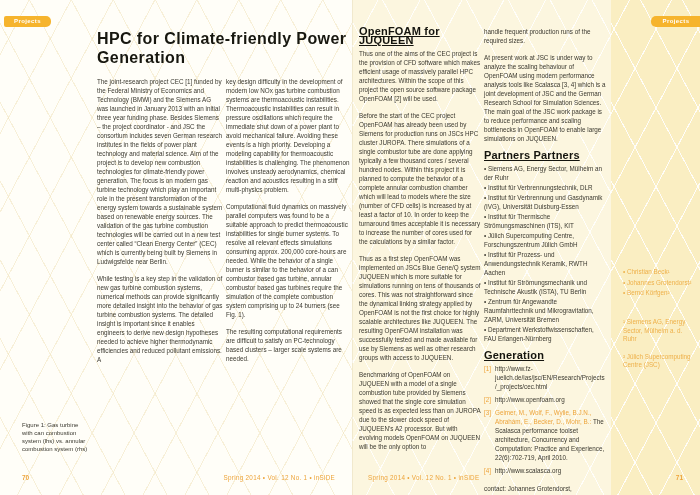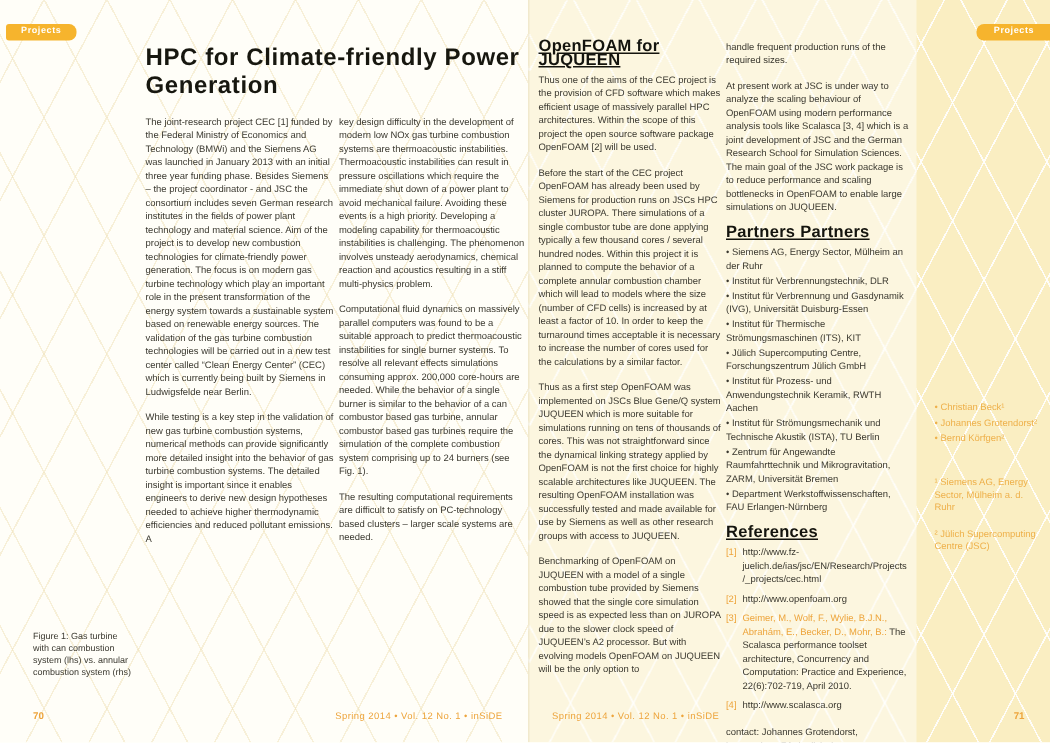--- a/index.html
+++ b/index.html
@@ -131,21 +131,21 @@
         <li>Institut für Verbrennungstechnik, DLR</li>
         <li>Institut für Verbrennung und Gasdynamik (IVG), Universität Duisburg-Essen</li>
         <li>Institut für Thermische Strömungsmaschinen (ITS), KIT</li>
         <li>Jülich Supercomputing Centre, Forschungszentrum Jülich GmbH</li>
         <li>Institut für Prozess- und Anwendungstechnik Keramik, RWTH Aachen</li>
         <li>Institut für Strömungsmechanik und Technische Akustik (ISTA), TU Berlin</li>
         <li>Zentrum für Angewandte Raumfahrttechnik und Mikrogravitation, ZARM, Universität Bremen</li>
         <li>Department Werkstoffwissenschaften, FAU Erlangen-Nürnberg</li>
       </ul>
 
-      <h2 class="section">References</h2>
+      <h2 class="section">Generation</h2>
       <div class="refs">
         <div class="ref">
           <span class="refnum">[1]</span>
           <span class="reftext">http://www.fz-juelich.de/ias/jsc/EN/Research/Projects/_projects/cec.html</span>
         </div>
         <div class="ref">
           <span class="refnum">[2]</span>
           <span class="reftext">http://www.openfoam.org</span>
         </div>
         <div class="ref">

